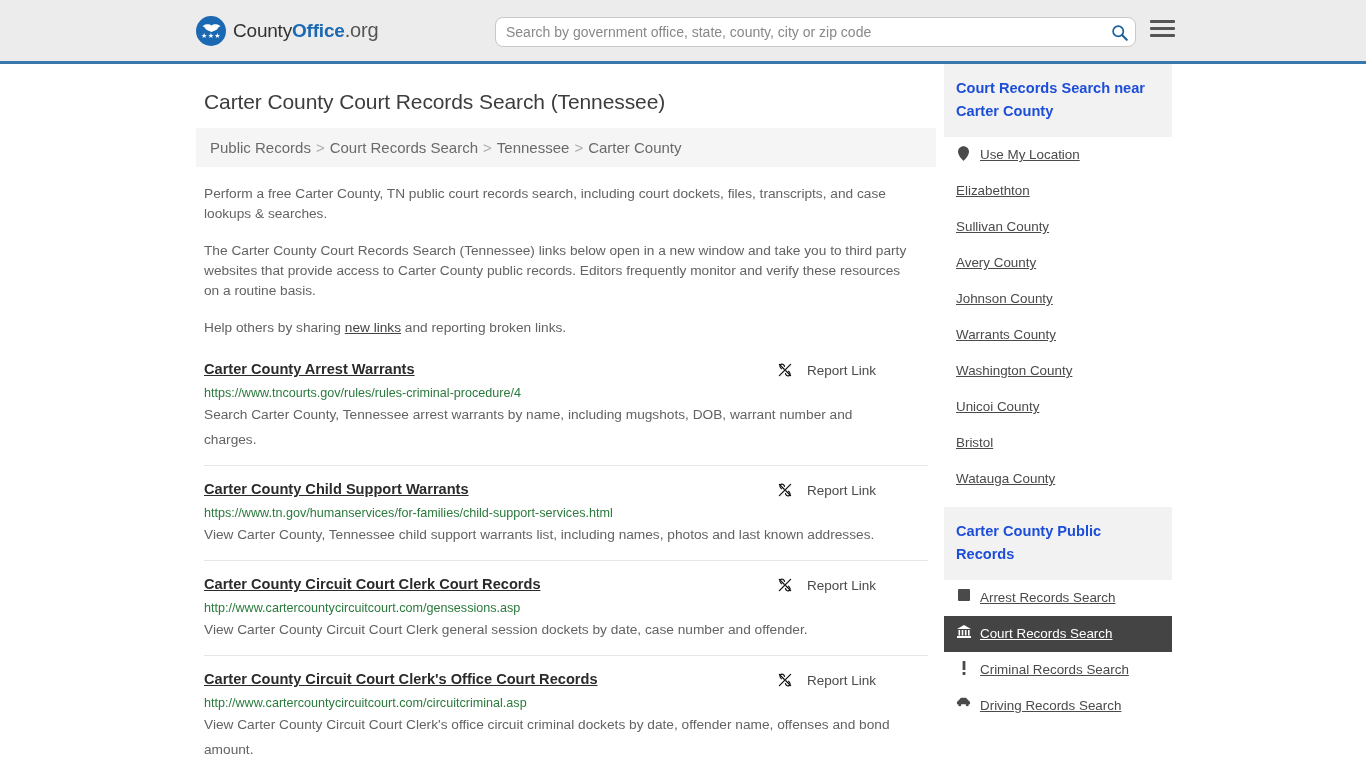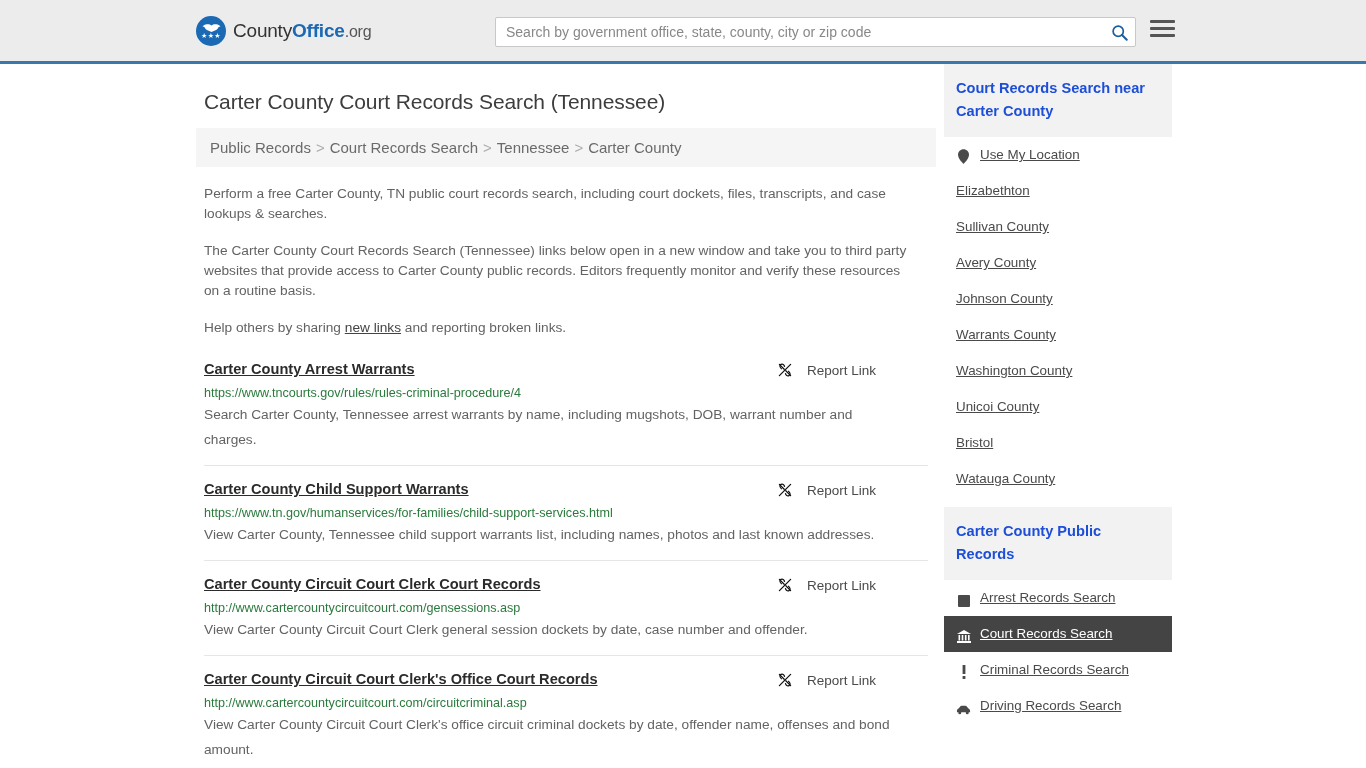--- a/index.html
+++ b/index.html
@@ -50,35 +50,35 @@
     line-height: 7px;
     margin-top: -1px;
   }
   .logo-text {
     font-size: 19px;
     color: #333;
     letter-spacing: -0.2px;
     white-space: nowrap;
   }
   .logo-text .b { font-weight: bold; color: #1b68b3; }
-  .logo-text .org { color: #555; font-size: 16px; }
+  .logo-text .org { color: #555; font-size: 20px; }
 
   .search-wrap {
     position: absolute;
     left: 495px;
     top: 17px;
     width: 641px;
     height: 30px;
   }
   .search-input {
     width: 100%;
     height: 30px;
     border: 1px solid #c8c8c8;
     background: #fff;
-    border-radius: 2px;
+    border-radius: 8px;
     padding: 0 40px 0 10px;
     font-size: 14px;
     font-family: "Liberation Sans", sans-serif;
     color: #333;
     outline: none;
   }
   .search-input::placeholder { color: #888; }
   .search-btn {
     position: absolute;
     right: 4px; top: 3px;
@@ -202,21 +202,21 @@
     padding: 13px 12px 14px 12px;
     font-size: 14.6px;
     font-weight: bold;
     color: #1d4ed8;
     line-height: 23px;
   }
   .panel-list { padding: 0; margin: 0; list-style: none; }
   .panel-list li { margin: 0; }
   .side-link {
     display: flex;
-    align-items: flex-end;
+    align-items: flex-start;
     gap: 9px;
     padding: 9px 12px;
     font-size: 13.4px;
     color: #4a4a4a;
     text-decoration: none;
     cursor: pointer;
     line-height: 18px;
   }
   .side-link .lbl { text-decoration: underline; }
   .side-link.active {

